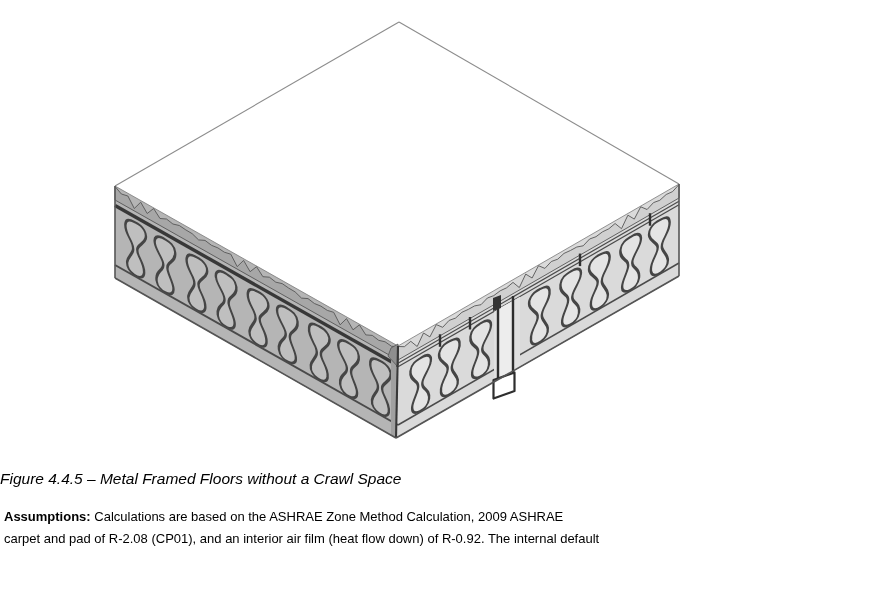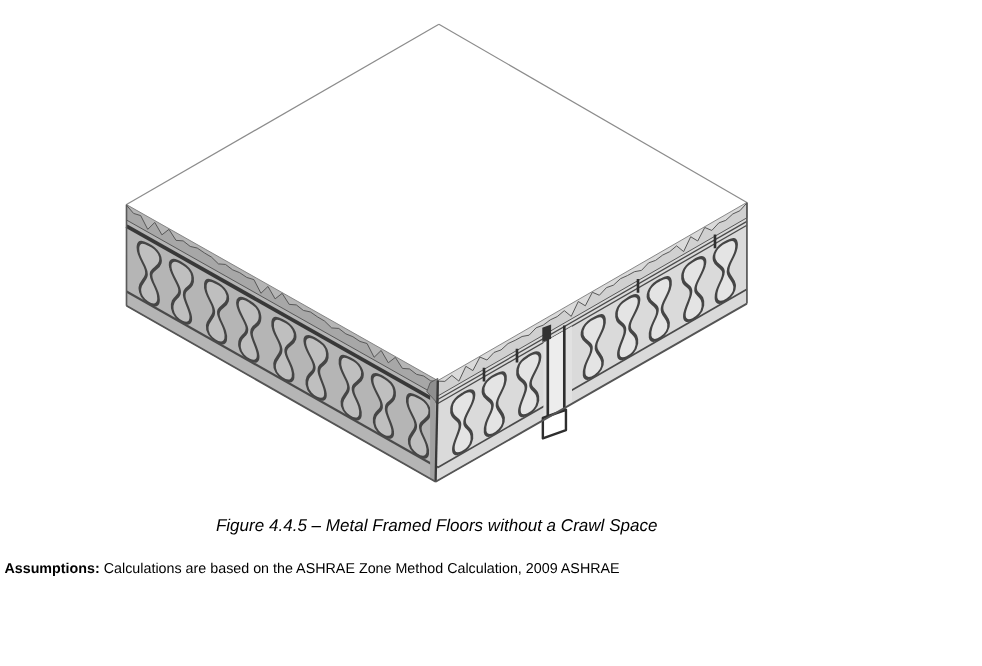--- a/index.html
+++ b/index.html
@@ -3,21 +3,21 @@
 <meta charset="utf-8">
 <style>
   html,body{margin:0;padding:0;background:#ffffff;}
   .page{
     position:relative;width:893px;height:605px;background:#ffffff;
     font-family:"Liberation Sans",sans-serif;color:#000;overflow:hidden;
   }
   .figure-wrap{position:absolute;left:0;top:0;width:893px;height:462px;}
   .figure-wrap svg{display:block;}
   .caption{
-    position:absolute;top:469px;left:0;width:794px;text-align:center;
+    position:absolute;top:469px;left:0;width:794px;text-align:left;
     font-style:italic;font-size:15.5px;line-height:20px;
   }
   .body-text{
     position:absolute;left:4px;top:506px;width:889px;
     font-size:13px;line-height:22.4px;
   }
   .body-text .line{white-space:nowrap;}
   .bold{font-weight:bold;}
 </style>
 </head>
@@ -77,15 +77,16 @@
         <line x1="679" y1="184" x2="679" y2="276" stroke="#5a5a5a" stroke-width="1.5"></line>
         <line x1="115" y1="278" x2="396" y2="438" stroke="#555" stroke-width="1.7"></line>
         <line x1="396" y1="438" x2="679" y2="276" stroke="#555" stroke-width="1.7"></line>
       </svg>
   </div>
 
   <div class="caption">Figure 4.4.5 – Metal Framed Floors without a Crawl Space</div>
 
   <div class="body-text">
     <div class="line"><span class="bold">Assumptions:</span> <span>Calculations are based on the ASHRAE Zone Method Calculation, 2009 ASHRAE</span></div>
+    <div class="line">carpet and pad of R-2.08 (CP01), and an interior air film (heat flow down) of R-0.92. The internal default</div>
   </div>
 
 </div>
 
 </body></html>

